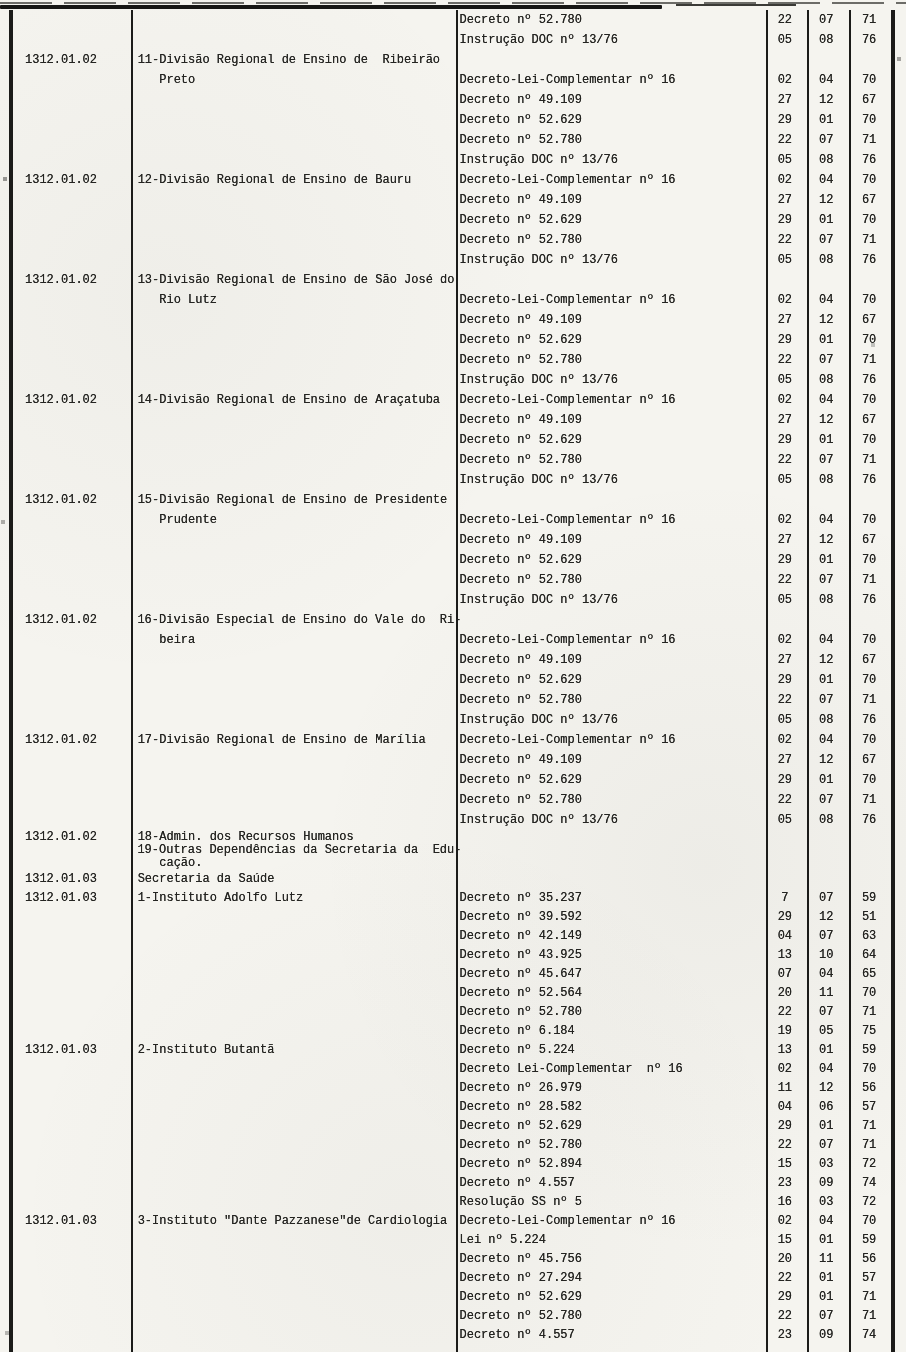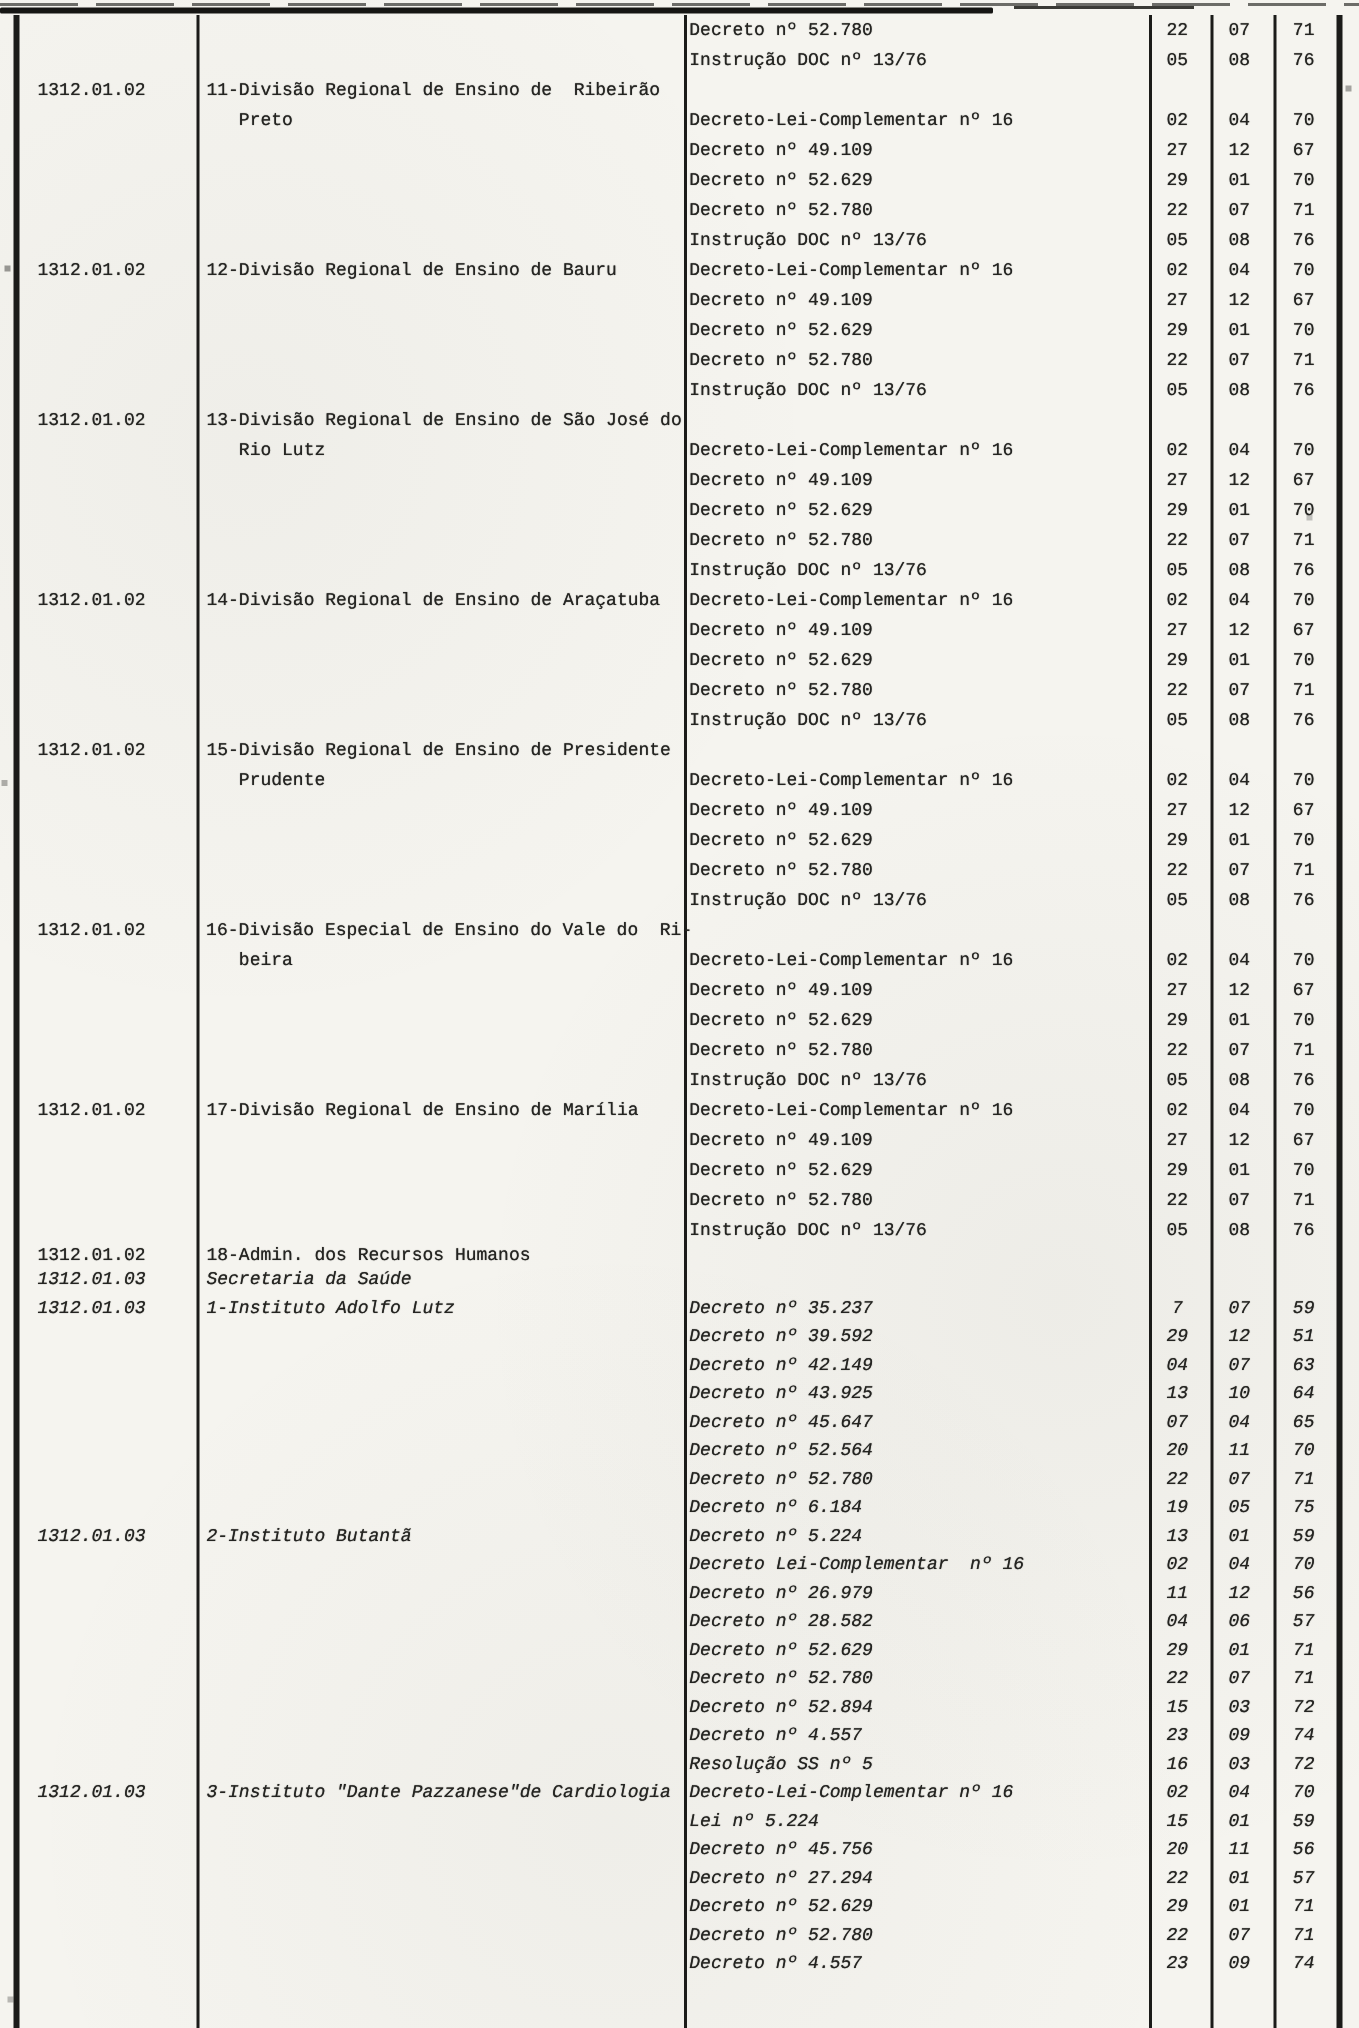--- a/index.html
+++ b/index.html
@@ -38,21 +38,21 @@
   .v-left  {left:9px;  width:4px;}
   .v-c1    {left:131px;width:2px;}
   .v-c2    {left:456px;width:2px;}
   .v-c3    {left:766px;width:2px;}
   .v-c4    {left:807px;width:2px;}
   .v-c5    {left:849px;width:2px;}
   .v-right {left:891px;width:4px;}
 
   .rows{position:absolute;left:13px;top:10px;width:878px;}
   .row{display:flex;height:20px;align-items:center;white-space:pre;}
-  .row--s{height:19px;font-style:italic;}          
+  .row--s{height:19px;}          
   .row--tight{height:13px;}      
   .cell{display:block;overflow:visible;
     text-shadow:0 0 0.6px rgba(30,30,28,0.85);
   }
   .c-code{width:118px;padding-left:12px;box-sizing:border-box;}
   .c-desc{width:326px;padding-left:7px;box-sizing:border-box;}
   .c-doc {width:310px;padding-left:4px;box-sizing:border-box;}
   .c-day,.c-mon{width:41px;text-align:center;}
   .c-mon{width:42px;}
   .c-yr {width:44px;text-align:center;}
@@ -119,20 +119,22 @@
       <div class="row"><span class="cell c-code"></span><span class="cell c-desc"></span><span class="cell c-doc">Decreto nº 49.109</span><span class="cell c-day">27</span><span class="cell c-mon">12</span><span class="cell c-yr">67</span></div>
       <div class="row"><span class="cell c-code"></span><span class="cell c-desc"></span><span class="cell c-doc">Decreto nº 52.629</span><span class="cell c-day">29</span><span class="cell c-mon">01</span><span class="cell c-yr">70</span></div>
       <div class="row"><span class="cell c-code"></span><span class="cell c-desc"></span><span class="cell c-doc">Decreto nº 52.780</span><span class="cell c-day">22</span><span class="cell c-mon">07</span><span class="cell c-yr">71</span></div>
       <div class="row"><span class="cell c-code"></span><span class="cell c-desc"></span><span class="cell c-doc">Instrução DOC nº 13/76</span><span class="cell c-day">05</span><span class="cell c-mon">08</span><span class="cell c-yr">76</span></div>
       <div class="row"><span class="cell c-code">1312.01.02</span><span class="cell c-desc">17-Divisão Regional de Ensino de Marília</span><span class="cell c-doc">Decreto-Lei-Complementar nº 16</span><span class="cell c-day">02</span><span class="cell c-mon">04</span><span class="cell c-yr">70</span></div>
       <div class="row"><span class="cell c-code"></span><span class="cell c-desc"></span><span class="cell c-doc">Decreto nº 49.109</span><span class="cell c-day">27</span><span class="cell c-mon">12</span><span class="cell c-yr">67</span></div>
       <div class="row"><span class="cell c-code"></span><span class="cell c-desc"></span><span class="cell c-doc">Decreto nº 52.629</span><span class="cell c-day">29</span><span class="cell c-mon">01</span><span class="cell c-yr">70</span></div>
       <div class="row"><span class="cell c-code"></span><span class="cell c-desc"></span><span class="cell c-doc">Decreto nº 52.780</span><span class="cell c-day">22</span><span class="cell c-mon">07</span><span class="cell c-yr">71</span></div>
       <div class="row"><span class="cell c-code"></span><span class="cell c-desc"></span><span class="cell c-doc">Instrução DOC nº 13/76</span><span class="cell c-day">05</span><span class="cell c-mon">08</span><span class="cell c-yr">76</span></div>
       <div class="row row--tight"><span class="cell c-code">1312.01.02</span><span class="cell c-desc">18-Admin. dos Recursos Humanos</span><span class="cell c-doc"></span><span class="cell c-day"></span><span class="cell c-mon"></span><span class="cell c-yr"></span></div>
+      <div class="row row--tight"><span class="cell c-code"></span><span class="cell c-desc">19-Outras Dependências da Secretaria da  Edu-</span><span class="cell c-doc"></span><span class="cell c-day"></span><span class="cell c-mon"></span><span class="cell c-yr"></span></div>
+      <div class="row row--tight"><span class="cell c-code"></span><span class="cell c-desc">   cação.</span><span class="cell c-doc"></span><span class="cell c-day"></span><span class="cell c-mon"></span><span class="cell c-yr"></span></div>
       <div class="row row--s"><span class="cell c-code">1312.01.03</span><span class="cell c-desc">Secretaria da Saúde</span><span class="cell c-doc"></span><span class="cell c-day"></span><span class="cell c-mon"></span><span class="cell c-yr"></span></div>
       <div class="row row--s"><span class="cell c-code">1312.01.03</span><span class="cell c-desc">1-Instituto Adolfo Lutz</span><span class="cell c-doc">Decreto nº 35.237</span><span class="cell c-day">7</span><span class="cell c-mon">07</span><span class="cell c-yr">59</span></div>
       <div class="row row--s"><span class="cell c-code"></span><span class="cell c-desc"></span><span class="cell c-doc">Decreto nº 39.592</span><span class="cell c-day">29</span><span class="cell c-mon">12</span><span class="cell c-yr">51</span></div>
       <div class="row row--s"><span class="cell c-code"></span><span class="cell c-desc"></span><span class="cell c-doc">Decreto nº 42.149</span><span class="cell c-day">04</span><span class="cell c-mon">07</span><span class="cell c-yr">63</span></div>
       <div class="row row--s"><span class="cell c-code"></span><span class="cell c-desc"></span><span class="cell c-doc">Decreto nº 43.925</span><span class="cell c-day">13</span><span class="cell c-mon">10</span><span class="cell c-yr">64</span></div>
       <div class="row row--s"><span class="cell c-code"></span><span class="cell c-desc"></span><span class="cell c-doc">Decreto nº 45.647</span><span class="cell c-day">07</span><span class="cell c-mon">04</span><span class="cell c-yr">65</span></div>
       <div class="row row--s"><span class="cell c-code"></span><span class="cell c-desc"></span><span class="cell c-doc">Decreto nº 52.564</span><span class="cell c-day">20</span><span class="cell c-mon">11</span><span class="cell c-yr">70</span></div>
       <div class="row row--s"><span class="cell c-code"></span><span class="cell c-desc"></span><span class="cell c-doc">Decreto nº 52.780</span><span class="cell c-day">22</span><span class="cell c-mon">07</span><span class="cell c-yr">71</span></div>
       <div class="row row--s"><span class="cell c-code"></span><span class="cell c-desc"></span><span class="cell c-doc">Decreto nº 6.184</span><span class="cell c-day">19</span><span class="cell c-mon">05</span><span class="cell c-yr">75</span></div>
       <div class="row row--s"><span class="cell c-code">1312.01.03</span><span class="cell c-desc">2-Instituto Butantã</span><span class="cell c-doc">Decreto nº 5.224</span><span class="cell c-day">13</span><span class="cell c-mon">01</span><span class="cell c-yr">59</span></div>

